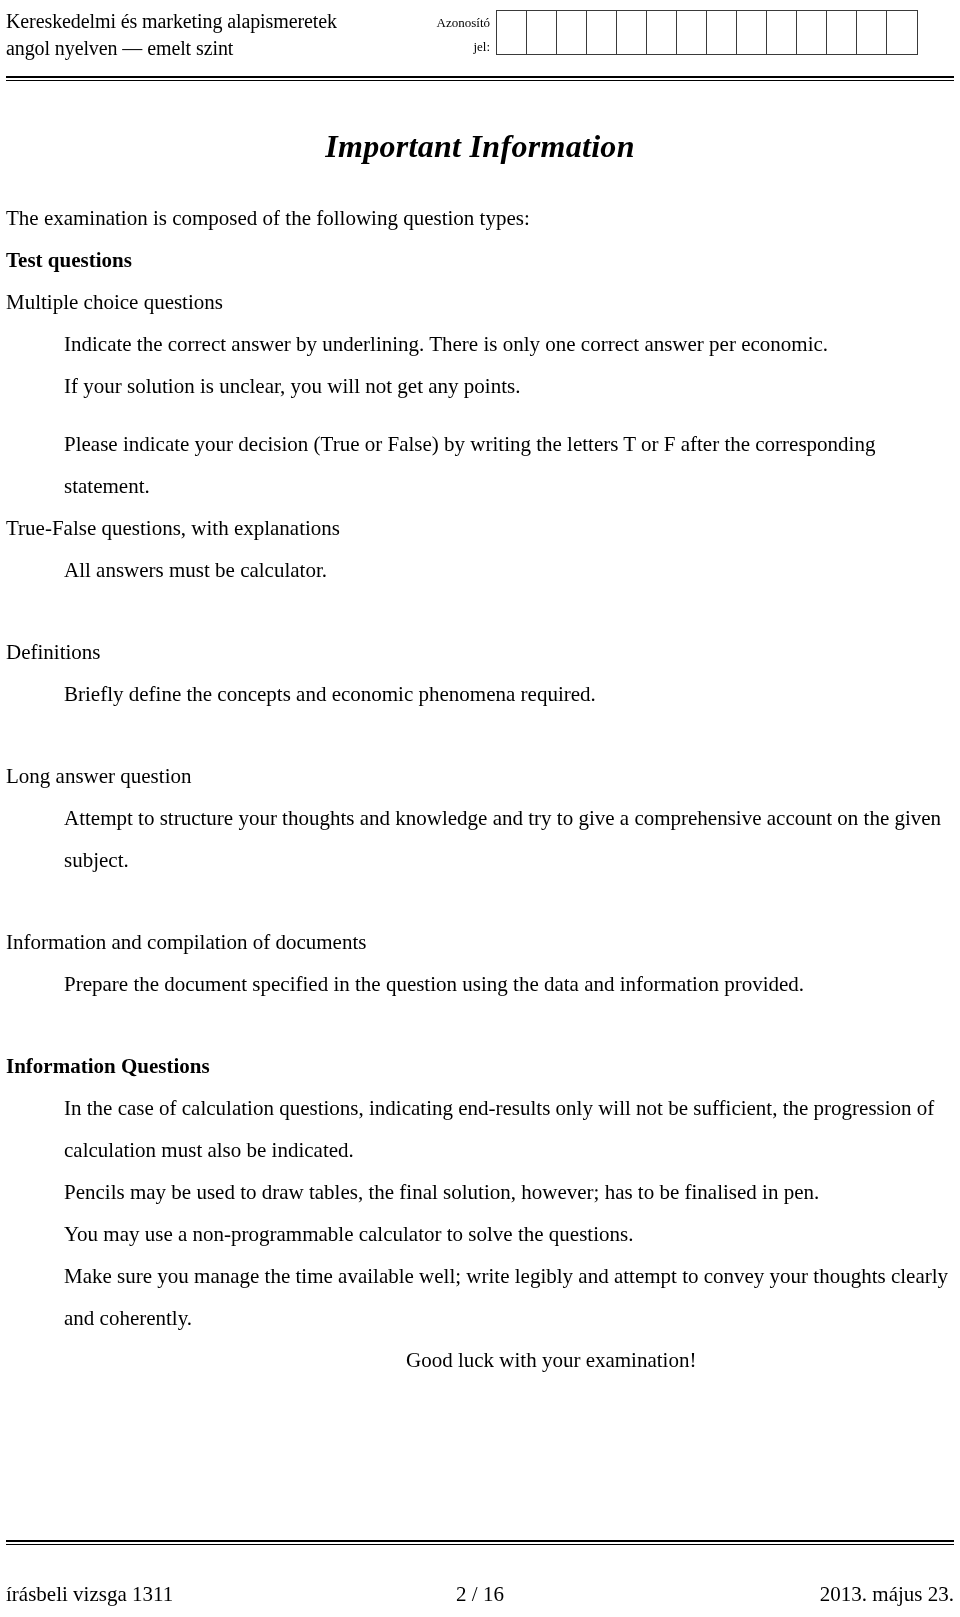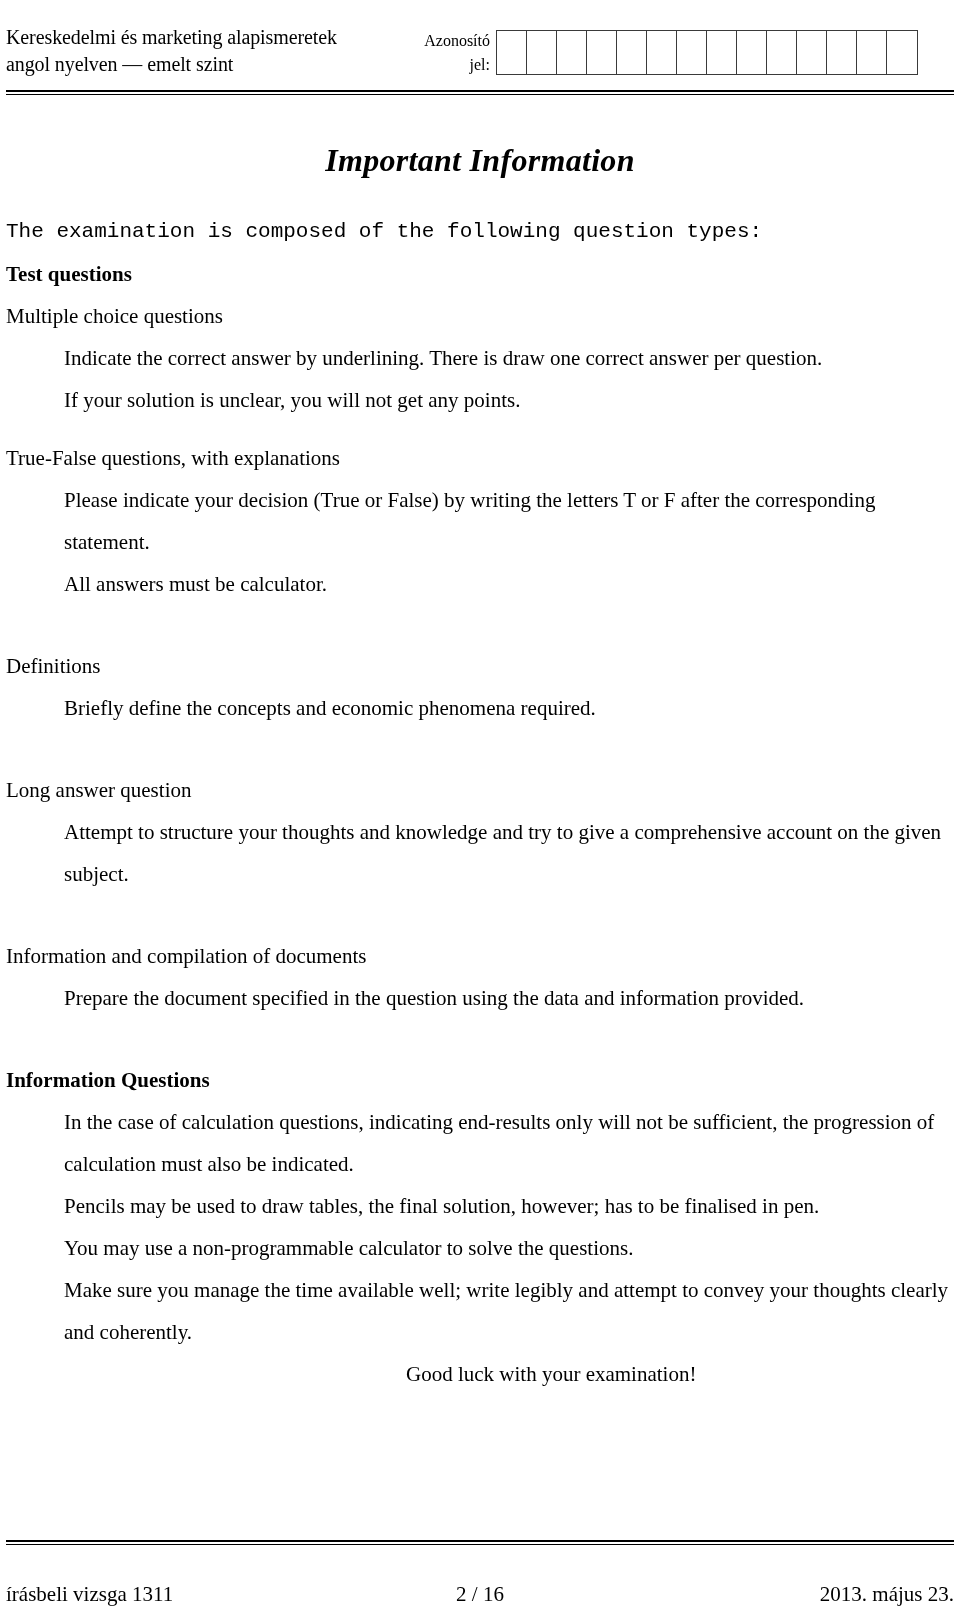--- a/index.html
+++ b/index.html
@@ -21,40 +21,40 @@
     width: 960px;
     height: 1617px;
     box-sizing: border-box;
     padding: 0 4px;
   }
 
   
   .exam-header {
     position: relative;
     display: flex;
-    align-items: center;
-    padding-top: 22px;
+    align-items: flex-start;
+    padding-top: 8px;
     height: 58px;
   }
   .header-subject {
     flex: 0 0 auto;
     width: 400px;
     font-size: 20px;
     line-height: 27px;
     letter-spacing: -0.1px;
     padding-left: 2px;
   }
   .header-subject .line2 {
     display: block;
   }
   .header-id-label {
     flex: 0 0 auto;
     width: 84px;
     text-align: right;
-    font-size: 16px;
+    font-size: 13px;
     line-height: 24px;
     padding-top: 3px;
     padding-right: 6px;
   }
   .header-id-label .lab2 {
     display: block;
   }
   .id-grid {
     flex: 0 0 auto;
     display: flex;
@@ -95,21 +95,20 @@
   }
 
   p.para {
     font-size: 21px;
     line-height: 42px;
     margin: 0;
     text-align: left;
   }
   p.lead {
     margin-top: 32px;
-    font-family: Liberation Mono, monospace;
   }
   p.bold {
     font-weight: bold;
   }
   p.indent {
     padding-left: 58px;
   }
   .gap-sm { height: 16px; }
   .gap-md { height: 40px; }
 
@@ -182,27 +181,27 @@
   <div class="rule-top"></div>
 
   <div class="content" id="content">
 
     <h1 class="doc-title">Important Information</h1>
 
     <p class="para lead">The examination is composed of the following question types:</p>
 
     <p class="para bold">Test questions</p>
     <p class="para">Multiple choice questions</p>
-    <p class="para indent">Indicate the correct answer by underlining. There is draw one correct answer per question.</p>
+    <p class="para indent">Indicate the correct answer by underlining. There is only one correct answer per economic.</p>
     <p class="para indent">If your solution is unclear, you will not get any points.</p>
 
     <div class="gap-sm"></div>
 
+    <p class="para indent">Please indicate your decision (True or False) by writing the letters T or F after the corresponding statement.</p>
     <p class="para">True-False questions, with explanations</p>
-    <p class="para indent">Please indicate your decision (True or False) by writing the letters T or F after the corresponding statement.</p>
     <p class="para indent">All answers must be calculator.</p>
 
     <div class="gap-md"></div>
 
     <p class="para">Definitions</p>
     <p class="para indent">Briefly define the concepts and economic phenomena required.</p>
 
     <div class="gap-md"></div>
 
     <p class="para">Long answer question</p>

